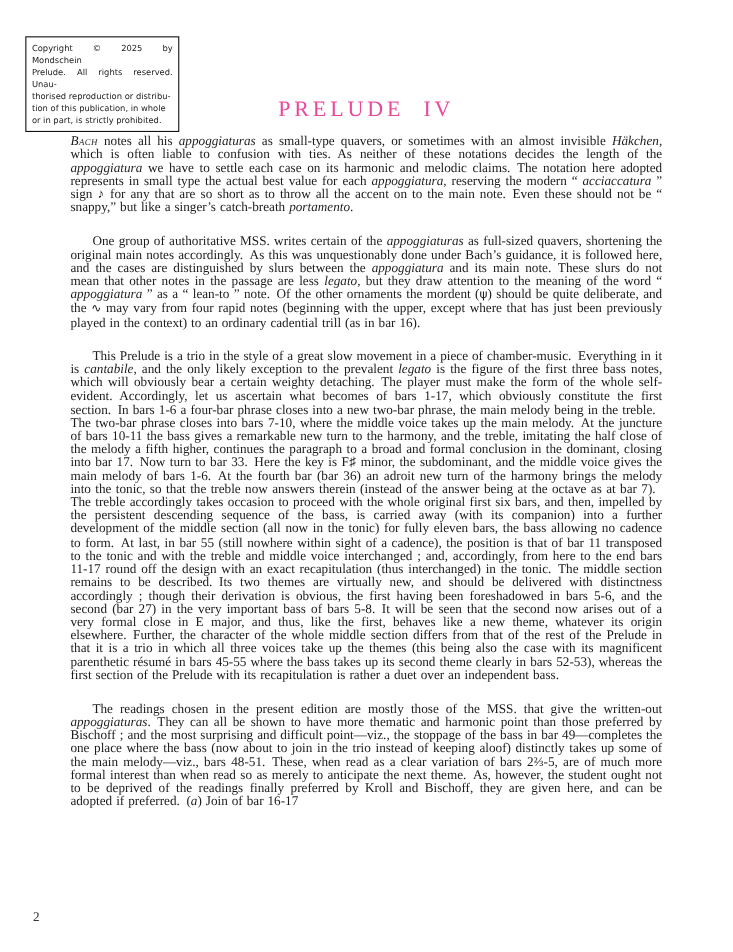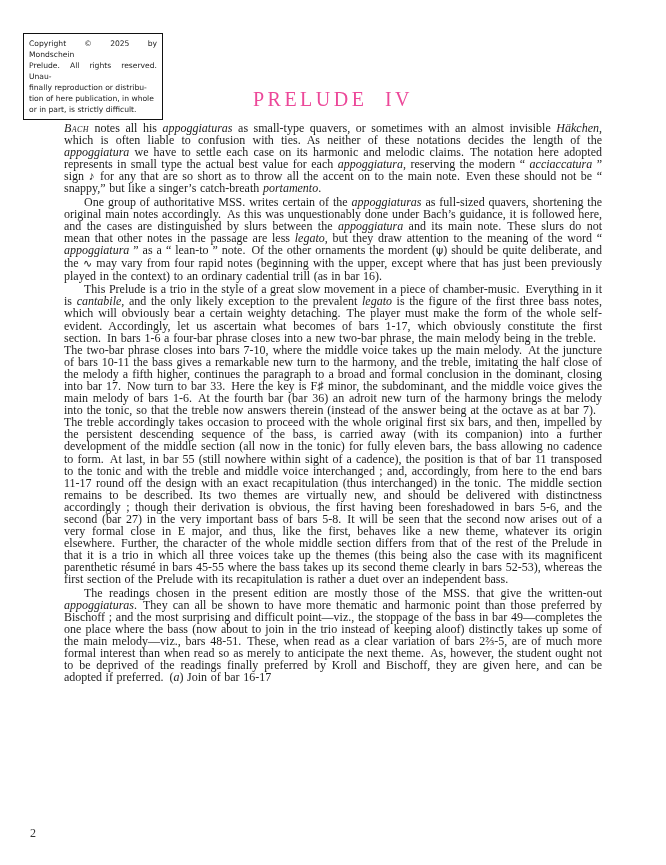--- a/index.html
+++ b/index.html
@@ -40,44 +40,44 @@
     position: absolute;
     left: 64px;
     top: 122px;
     width: 538px;
     font-size: 12px;
     line-height: 12.1px;
     text-align: justify;
     word-spacing: 0.6px;
   }
   .para { margin: 0; }
-  .para + .para { margin-top: 1px; }
+  .para + .para { margin-top: 18px; }
   .para.indent { text-indent: 20px; }
   .italic { font-style: italic; font-family: Liberation Serif, serif; }
   .smallcaps { font-variant: small-caps; letter-spacing: 0.4px; font-style: italic; }
   .ornament { font-family: "DejaVu Sans", sans-serif; font-size: 11px; }
   .page-number {
     position: absolute;
     left: 30px;
     bottom: 24px;
     font-size: 12px;
     color: #333;
   }
 </style>
 </head>
 <body>
 
 <div class="page">
   <div class="copyright-box">
     <div>
         <div>Copyright © 2025 by Mondschein</div>
         <div>Prelude. All rights reserved. Unau-</div>
-        <div>finally reproduction or distribu-</div>
-        <div>tion of here publication, in whole</div>
-        <div>or in part, is strictly difficult.</div>
+        <div>thorised reproduction or distribu-</div>
+        <div>tion of this publication, in whole</div>
+        <div>or in part, is strictly prohibited.</div>
       </div>
   </div>
   <div class="page-title">PRELUDE IV</div>
   <div class="body-text">
       <p class="para"><span class="smallcaps">Bach</span><span> notes all his </span><span class="italic">appoggiaturas</span><span> as small-type quavers, or sometimes with an almost invisible </span><span class="italic">Häkchen</span><span>, which is often liable to confusion with ties. As neither of these notations decides the length of the </span><span class="italic">appoggiatura</span><span> we have to settle each case on its harmonic and melodic claims. The notation here adopted represents in small type the actual best value for each </span><span class="italic">appoggiatura</span><span>, reserving the modern “ </span><span class="italic">acciaccatura</span><span> ” sign ♪ for any that are so short as to throw all the accent on to the main note. Even these should not be “ snappy,” but like a singer’s catch-breath </span><span class="italic">portamento</span><span>.</span></p>
       <p class="para indent"><span>One group of authoritative MSS. writes certain of the </span><span class="italic">appoggiaturas</span><span> as full-sized quavers, shortening the original main notes accordingly. As this was unquestionably done under Bach’s guidance, it is followed here, and the cases are distinguished by slurs between the </span><span class="italic">appoggiatura</span><span> and its main note. These slurs do not mean that other notes in the passage are less </span><span class="italic">legato</span><span>, but they draw attention to the meaning of the word “ </span><span class="italic">appoggiatura</span><span> ” as a “ lean-to ” note. Of the other ornaments the mordent (</span><span class="ornament">ψ</span><span>) should be quite deliberate, and the </span><span class="ornament">∿</span><span> may vary from four rapid notes (beginning with the upper, except where that has just been previously played in the context) to an ordinary cadential trill (as in bar 16).</span></p>
       <p class="para indent"><span>This Prelude is a trio in the style of a great slow movement in a piece of chamber-music. Everything in it is </span><span class="italic">cantabile</span><span>, and the only likely exception to the prevalent </span><span class="italic">legato</span><span> is the figure of the first three bass notes, which will obviously bear a certain weighty detaching. The player must make the form of the whole self-evident. Accordingly, let us ascertain what becomes of bars 1-17, which obviously constitute the first section. In bars 1-6 a four-bar phrase closes into a new two-bar phrase, the main melody being in the treble. The two-bar phrase closes into bars 7-10, where the middle voice takes up the main melody. At the juncture of bars 10-11 the bass gives a remarkable new turn to the harmony, and the treble, imitating the half close of the melody a fifth higher, continues the paragraph to a broad and formal conclusion in the dominant, closing into bar 17. Now turn to bar 33. Here the key is F♯ minor, the subdominant, and the middle voice gives the main melody of bars 1-6. At the fourth bar (bar 36) an adroit new turn of the harmony brings the melody into the tonic, so that the treble now answers therein (instead of the answer being at the octave as at bar 7). The treble accordingly takes occasion to proceed with the whole original first six bars, and then, impelled by the persistent descending sequence of the bass, is carried away (with its companion) into a further development of the middle section (all now in the tonic) for fully eleven bars, the bass allowing no cadence to form. At last, in bar 55 (still nowhere within sight of a cadence), the position is that of bar 11 transposed to the tonic and with the treble and middle voice interchanged ; and, accordingly, from here to the end bars 11-17 round off the design with an exact recapitulation (thus interchanged) in the tonic. The middle section remains to be described. Its two themes are virtually new, and should be delivered with distinctness accordingly ; though their derivation is obvious, the first having been foreshadowed in bars 5-6, and the second (bar 27) in the very important bass of bars 5-8. It will be seen that the second now arises out of a very formal close in E major, and thus, like the first, behaves like a new theme, whatever its origin elsewhere. Further, the character of the whole middle section differs from that of the rest of the Prelude in that it is a trio in which all three voices take up the themes (this being also the case with its magnificent parenthetic résumé in bars 45-55 where the bass takes up its second theme clearly in bars 52-53), whereas the first section of the Prelude with its recapitulation is rather a duet over an independent bass.</span></p>
       <p class="para indent"><span>The readings chosen in the present edition are mostly those of the MSS. that give the written-out </span><span class="italic">appoggiaturas</span><span>. They can all be shown to have more thematic and harmonic point than those preferred by Bischoff ; and the most surprising and difficult point—viz., the stoppage of the bass in bar 49—completes the one place where the bass (now about to join in the trio instead of keeping aloof) distinctly takes up some of the main melody—viz., bars 48-51. These, when read as a clear variation of bars 2⅔-5, are of much more formal interest than when read so as merely to anticipate the next theme. As, however, the student ought not to be deprived of the readings finally preferred by Kroll and Bischoff, they are given here, and can be adopted if preferred. (</span><span class="italic">a</span><span>) Join of bar 16-17</span></p>
     </div>
   <div class="page-number">2</div>

